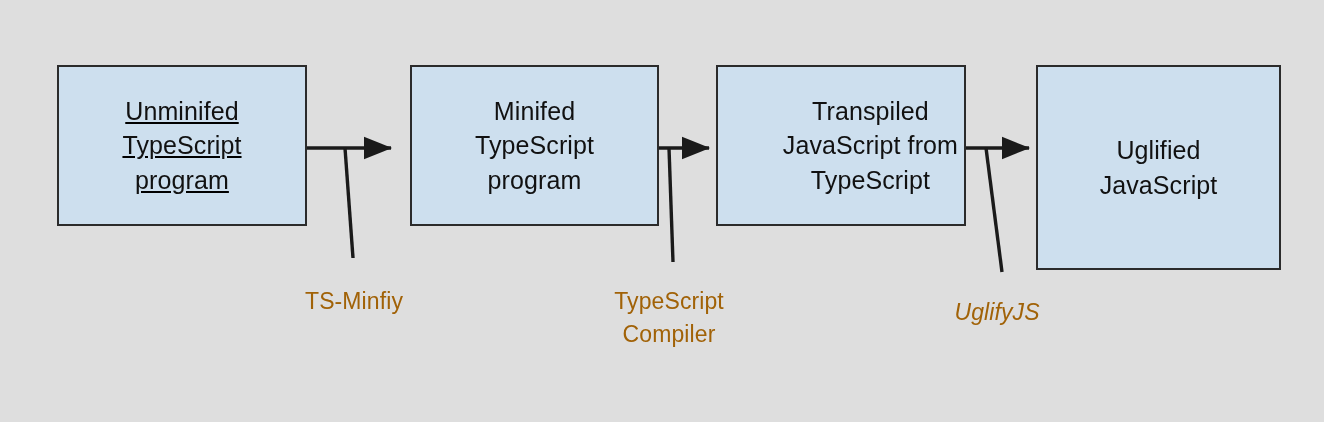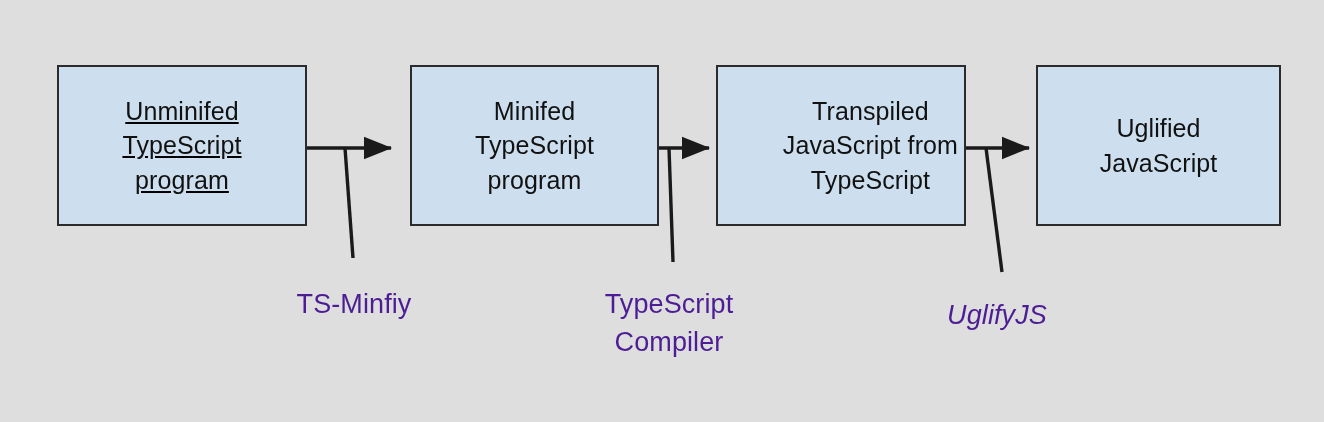--- a/index.html
+++ b/index.html
@@ -42,23 +42,23 @@
     font-size: 25px;
     line-height: 1.38;
     color: #111111;
     letter-spacing: 0.1px;
     white-space: pre-line;
     padding: 0 6px;
   }
   
   .edge-label {
     position: absolute;
-    font-size: 27px;
+    font-size: 23px;
     line-height: 1.42;
-    color: #4c1d95;
+    color: #a16207;
     white-space: pre-line;
     text-align: center;
     letter-spacing: 0.1px;
   }
 </style>
 </head>
 <body>
 
 <div id="diagram-root">
 
@@ -96,21 +96,21 @@
 TypeScript
 program</span>
   </div>
 
   <div class="process-box" style="left:716px; top:65px; width:250px; height:161px;justify-content:flex-end;">
     <span class="box-label">Transpiled
 JavaScript from
 TypeScript</span>
   </div>
 
-  <div class="process-box" style="left:1036px; top:65px; width:245px; height:161px;">
+  <div class="process-box" style="left:1036px; top:65px; width:245px; height:205px;">
     <span class="box-label">Uglified
 JavaScript</span>
   </div>
 
   <div class="edge-label" style="left:265px; top:285px; width:178px;">TS-Minfiy</div>
 
   <div class="edge-label" style="left:580px; top:285px; width:178px;">TypeScript
 Compiler</div>
 
   <div class="edge-label" style="left:908px; top:296px; width:178px;font-style:italic;">UglifyJS</div>

